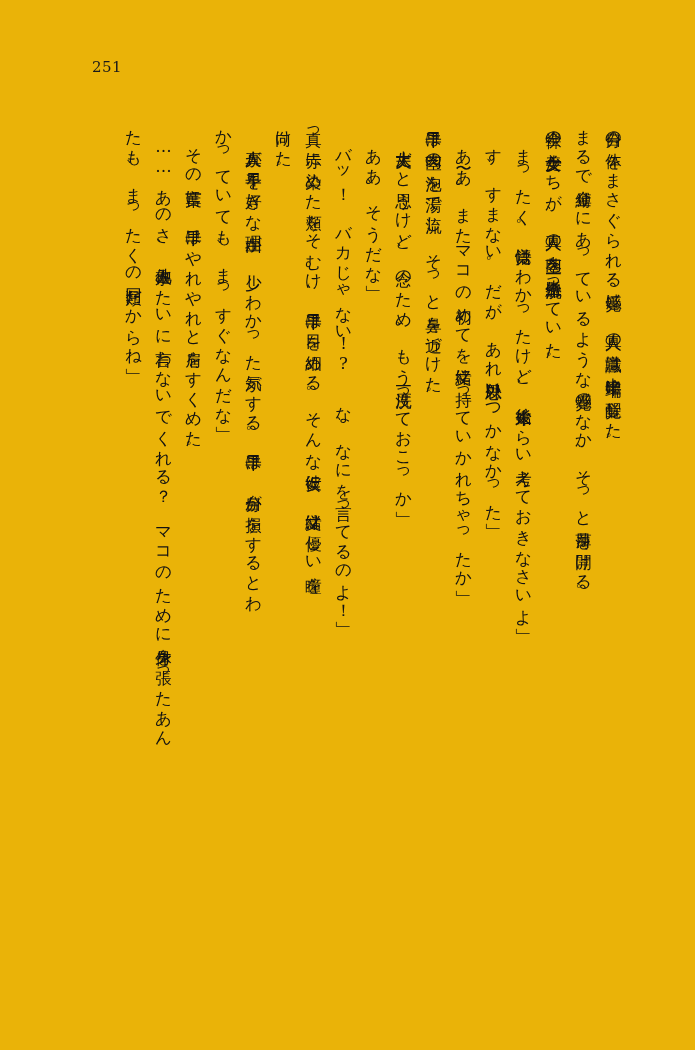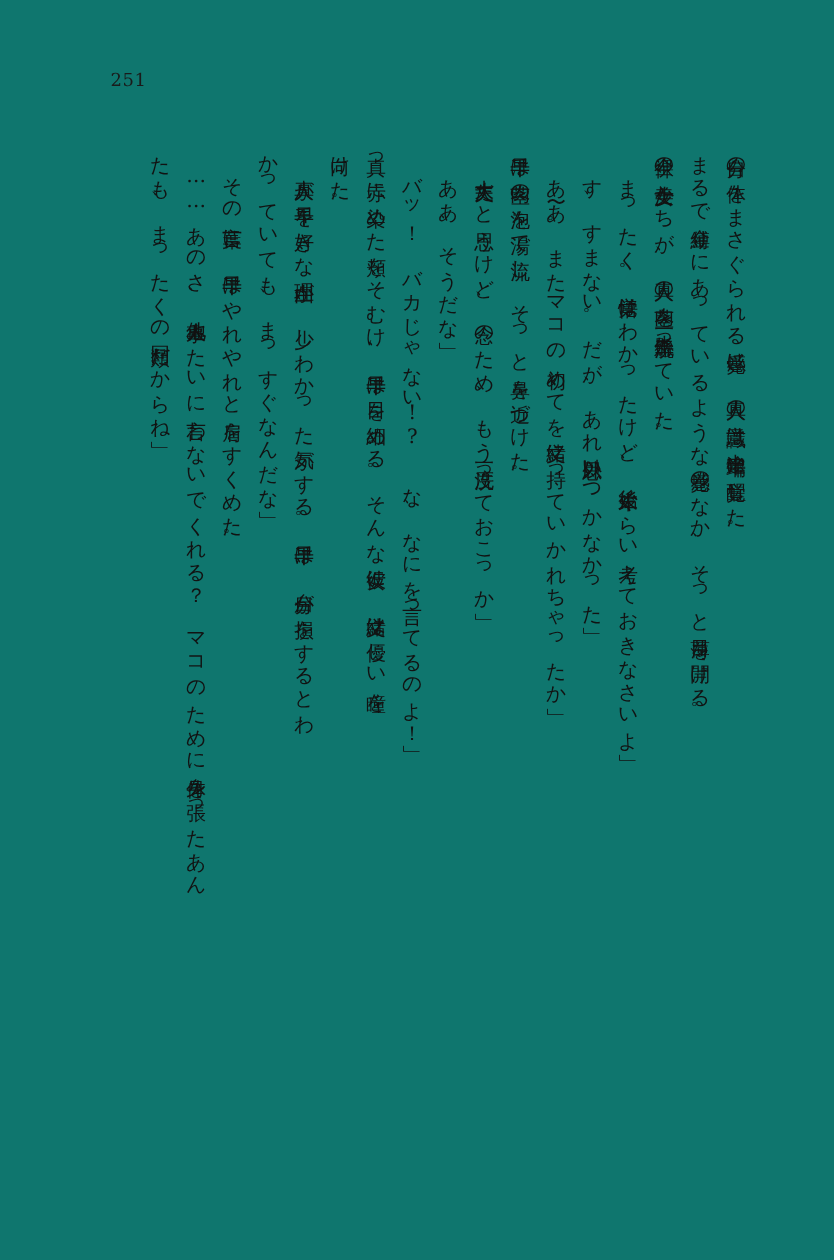--- a/index.html
+++ b/index.html
@@ -12,21 +12,21 @@
     height: 1050px;
     overflow: hidden;
     font-family: "DejaVu Serif", "Liberation Serif", serif;
     color: #111111;
   }
 
   .page {
     position: relative;
     width: 695px;
     height: 1050px;
-    background: #0f766e;
+    background: #eab308;
     box-sizing: border-box;
   }
 
   
   .page-number {
     position: absolute;
     top: 58px;
     left: 92px;
     font-size: 15px;
     letter-spacing: 0.5px;

